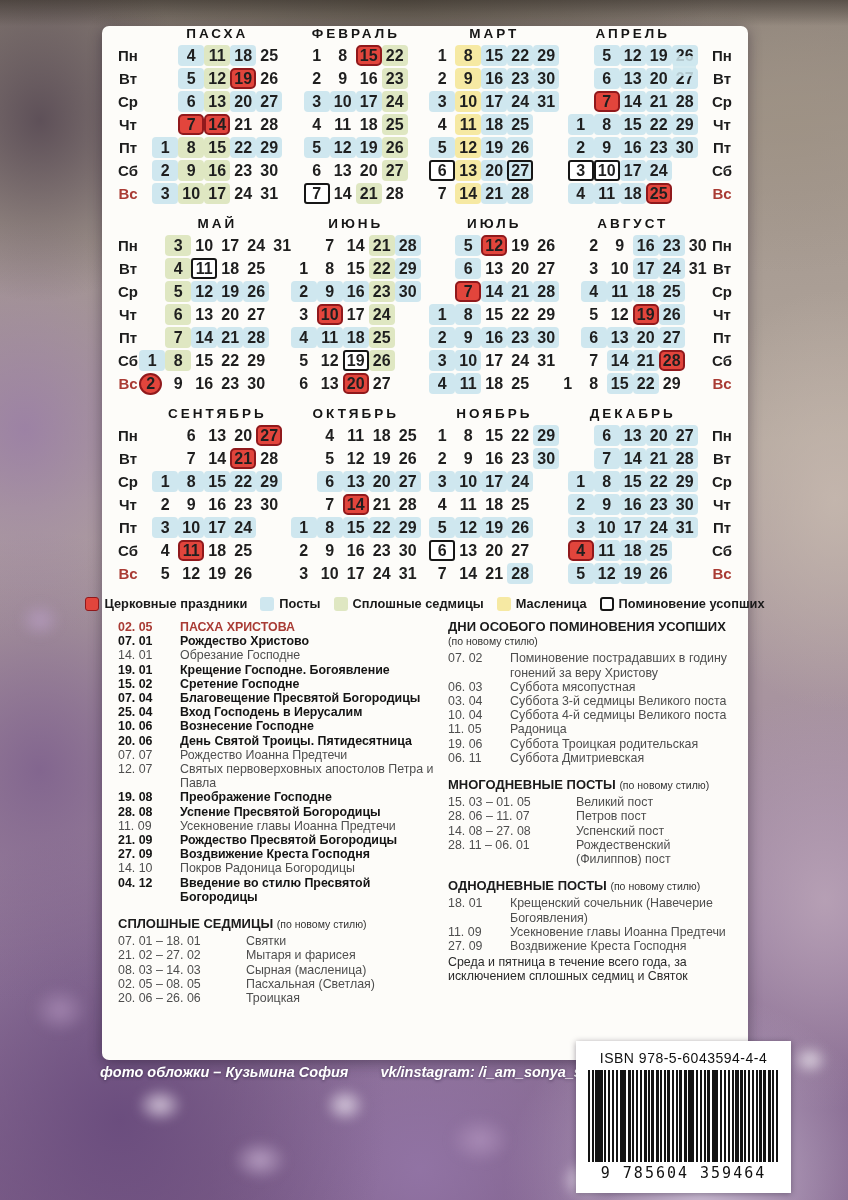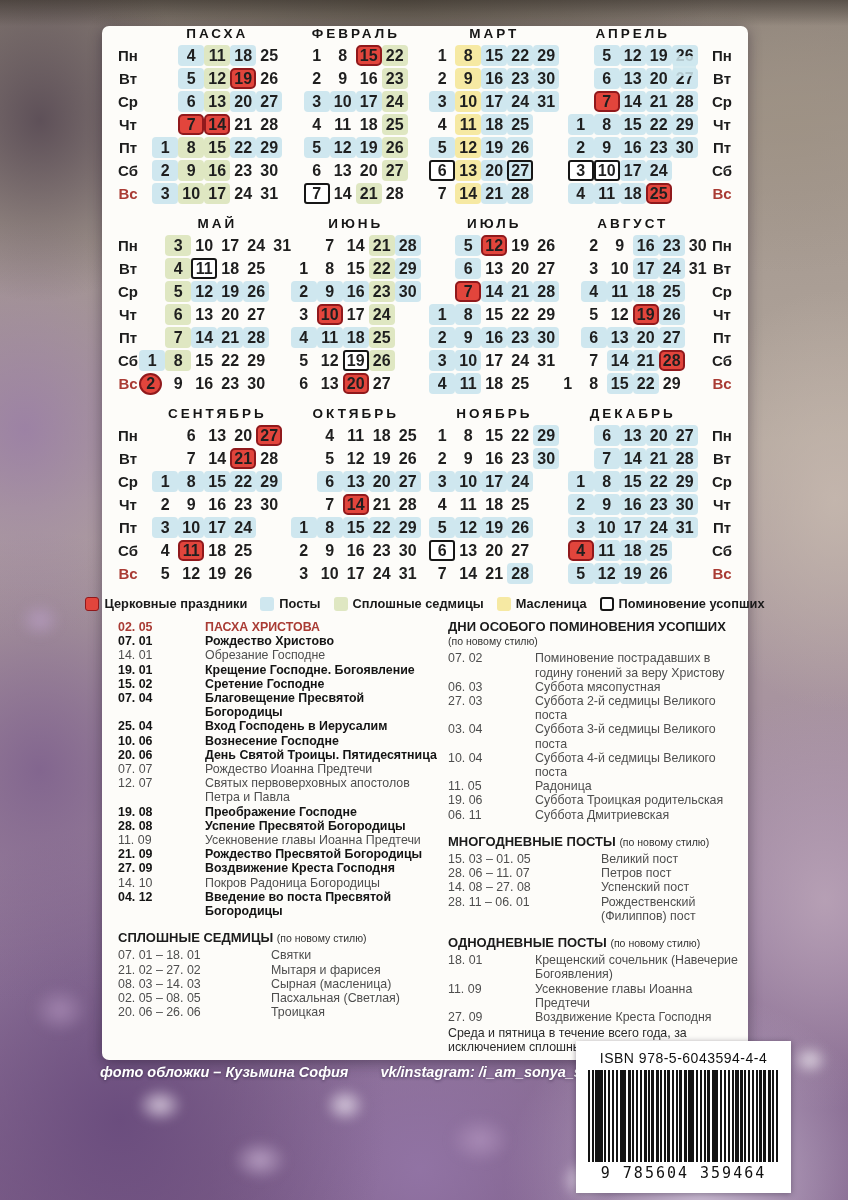--- a/index.html
+++ b/index.html
@@ -79,21 +79,21 @@
 
   .lists{display:flex;padding:0 10px 0 16px;margin-top:6px;font-size:12.4px;line-height:14.2px;color:#1b1b1b;}
   .col-left{width:322px;flex-shrink:0;}
   .col-right{flex:1;padding-left:8px;}
   .lsec{margin-bottom:13px;}
   .lsec .lhead{font-size:13px;font-weight:700;margin-bottom:3px;}
   .lsec .lnote{font-size:10.5px;font-weight:400;color:#333;}
   .lrow{display:flex;}
   .ld{flex:0 0 62px;font-weight:700;}
   .wide .ld{flex-basis:128px;}
-  .lt{flex:1;margin-left:25px;}
+  .lt{flex:1;}
   .lrow.bold{font-weight:700;color:#141414;}
   .lrow.light{font-weight:400;color:#4e4e4e;}
   .lrow.light .ld{font-weight:400;}
   .lrow.red{color:var(--titlered);font-weight:700;}
   .lrow.noterow{margin-top:2px;font-weight:400;color:#2a2a2a;}
 
   .credit{position:absolute;left:100px;top:1064px;color:#fff;font-style:italic;font-weight:700;
     font-size:14.5px;text-shadow:0 1px 3px rgba(50,35,65,.7);white-space:nowrap;}
   .credit .sp{margin-left:28px;}
 
@@ -692,21 +692,21 @@
             <div class="lrow bold">
               <span class="ld">27. 09</span>
               <span class="lt">Воздвижение Креста Господня</span>
             </div>
             <div class="lrow light">
               <span class="ld">14. 10</span>
               <span class="lt">Покров Радоница Богородицы</span>
             </div>
             <div class="lrow bold">
               <span class="ld">04. 12</span>
-              <span class="lt">Введение во поста Пресвятой Богородицы</span>
+              <span class="lt">Введение во стилю Пресвятой Богородицы</span>
             </div>
           </div>
         </div>
       <div id="sec-solid_weeks">
           <div class="lsec wide">
             <div class="lhead">СПЛОШНЫЕ СЕДМИЦЫ <span class="lnote">(по новому стилю)</span></div>
             <div class="lrow light">
               <span class="ld">07. 01 – 18. 01</span>
               <span class="lt">Святки</span>
             </div>
@@ -735,24 +735,20 @@
             <div class="lhead">ДНИ ОСОБОГО ПОМИНОВЕНИЯ УСОПШИХ <span class="lnote">(по новому стилю)</span></div>
             <div class="lrow light">
               <span class="ld">07. 02</span>
               <span class="lt">Поминовение пострадавших в годину гонений за веру Христову</span>
             </div>
             <div class="lrow light">
               <span class="ld">06. 03</span>
               <span class="lt">Суббота мясопустная</span>
             </div>
             <div class="lrow light">
-              <span class="ld">27. 03</span>
-              <span class="lt">Суббота 2-й седмицы Великого поста</span>
-            </div>
-            <div class="lrow light">
               <span class="ld">03. 04</span>
               <span class="lt">Суббота 3-й седмицы Великого поста</span>
             </div>
             <div class="lrow light">
               <span class="ld">10. 04</span>
               <span class="lt">Суббота 4-й седмицы Великого поста</span>
             </div>
             <div class="lrow light">
               <span class="ld">11. 05</span>
               <span class="lt">Радоница</span>

